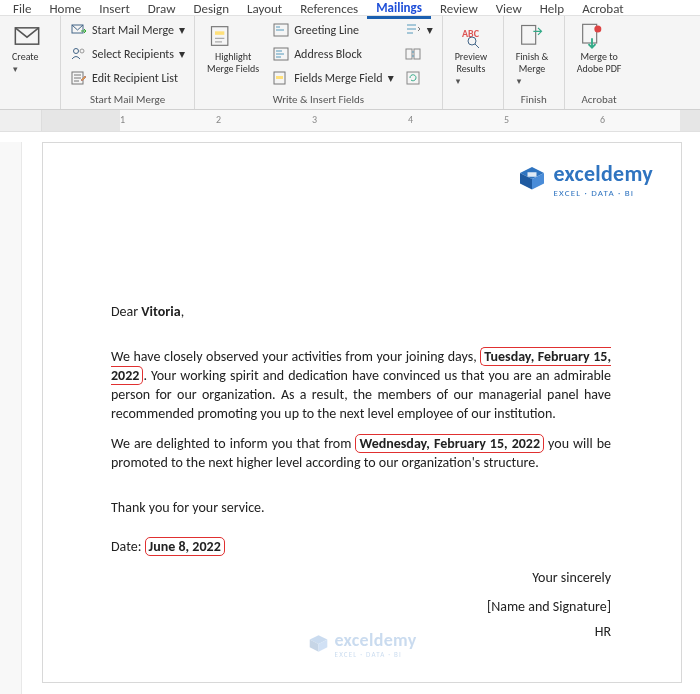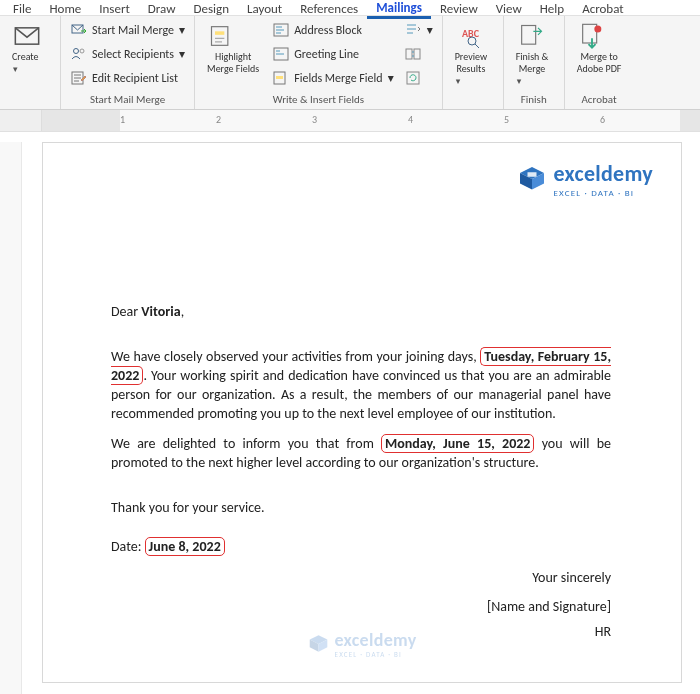--- a/index.html
+++ b/index.html
@@ -136,33 +136,33 @@
             </svg>
           </span>
         <span class="btn-label" style="white-space:pre-line">Highlight
 Merge Fields</span>
       </div>
       <div class="btn-stack">
         <div class="btn-line">
           <span class="ico">
               <svg viewBox="0 0 16 16" width="16" height="16">
                 <rect x="1" y="2" width="14" height="12" fill="none" stroke="#777"></rect>
+                <path d="M3 5h4M3 8h8" stroke="#59b"></path>
+              </svg>
+            </span>
+          <span>Greeting Line</span>
+        </div>
+        <div class="btn-line">
+          <span class="ico">
+              <svg viewBox="0 0 16 16" width="16" height="16">
+                <rect x="1" y="2" width="14" height="12" fill="none" stroke="#777"></rect>
                 <path d="M3 5h6M3 8h8M3 11h5" stroke="#59b"></path>
               </svg>
             </span>
           <span>Address Block</span>
-        </div>
-        <div class="btn-line">
-          <span class="ico">
-              <svg viewBox="0 0 16 16" width="16" height="16">
-                <rect x="1" y="2" width="14" height="12" fill="none" stroke="#777"></rect>
-                <path d="M3 5h4M3 8h8" stroke="#59b"></path>
-              </svg>
-            </span>
-          <span>Greeting Line</span>
         </div>
         <div class="btn-line">
           <span class="ico">
               <svg viewBox="0 0 16 16" width="16" height="16">
                 <rect x="1" y="2" width="11" height="12" fill="none" stroke="#777"></rect>
                 <rect x="3" y="6" width="7" height="3" fill="#ffe07a"></rect>
               </svg>
             </span>
           <span>Fields Merge Field</span>
             <span class="chev">▾</span>
@@ -288,21 +288,21 @@
 
       <p class="para">
         <span>Dear </span><b>Vitoria</b><span>,</span>
       </p>
 
       <p class="para" style="margin-top:26px">
         <span>We have closely observed your activities from your joining days, </span><span class="hl">Tuesday, February 15, 2022</span><span>. Your working spirit and dedication have convinced us that you are an admirable person for our organization. As a result, the members of our managerial panel have recommended promoting you up to the next level employee of our institution.</span>
       </p>
 
       <p class="para">
-        <span>We are delighted to inform you that from </span><span class="hl">Monday, June 15, 2022</span><span> you will be promoted to the next higher level according to our organization's structure.</span>
+        <span>We are delighted to inform you that from </span><span class="hl">Wednesday, February 15, 2022</span><span> you will be promoted to the next higher level according to our organization's structure.</span>
       </p>
 
       <p class="para" style="margin-top:26px">Thank you for your service.</p>
 
       <p class="para" style="margin-top:20px">
         <span>Date: </span><span class="hl">June 8, 2022</span>
       </p>
 
       <p class="sig">Your sincerely</p>
       <p class="sig" style="margin-top:10px">[Name and Signature]</p>

